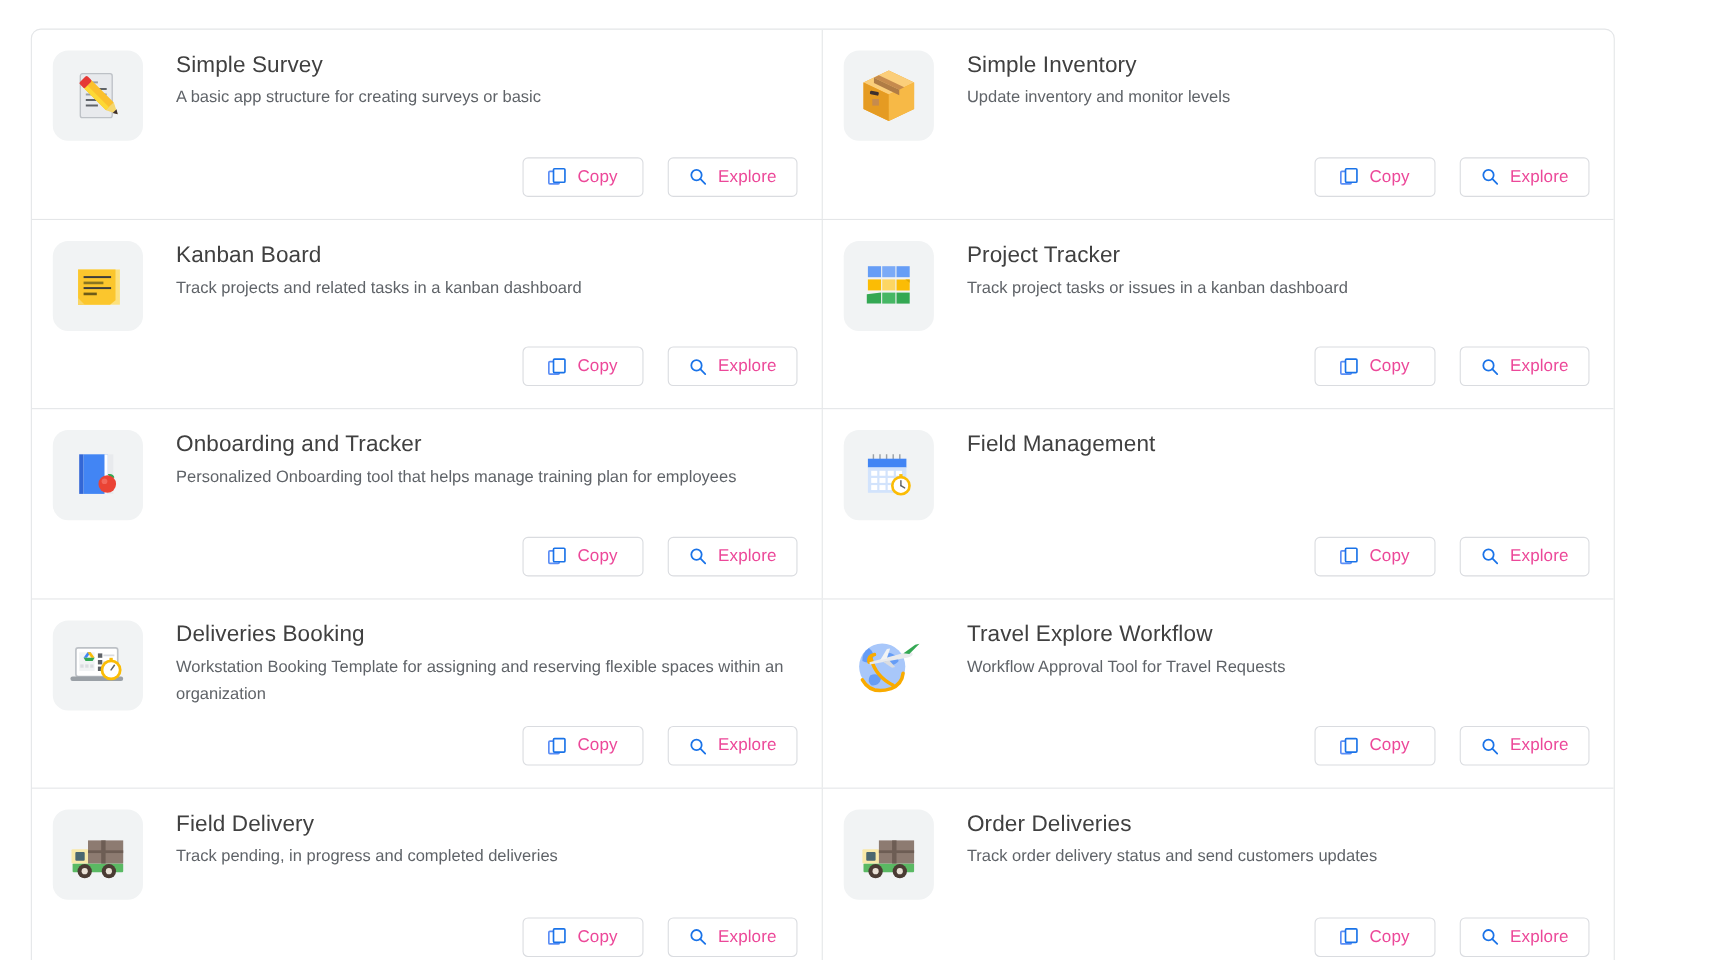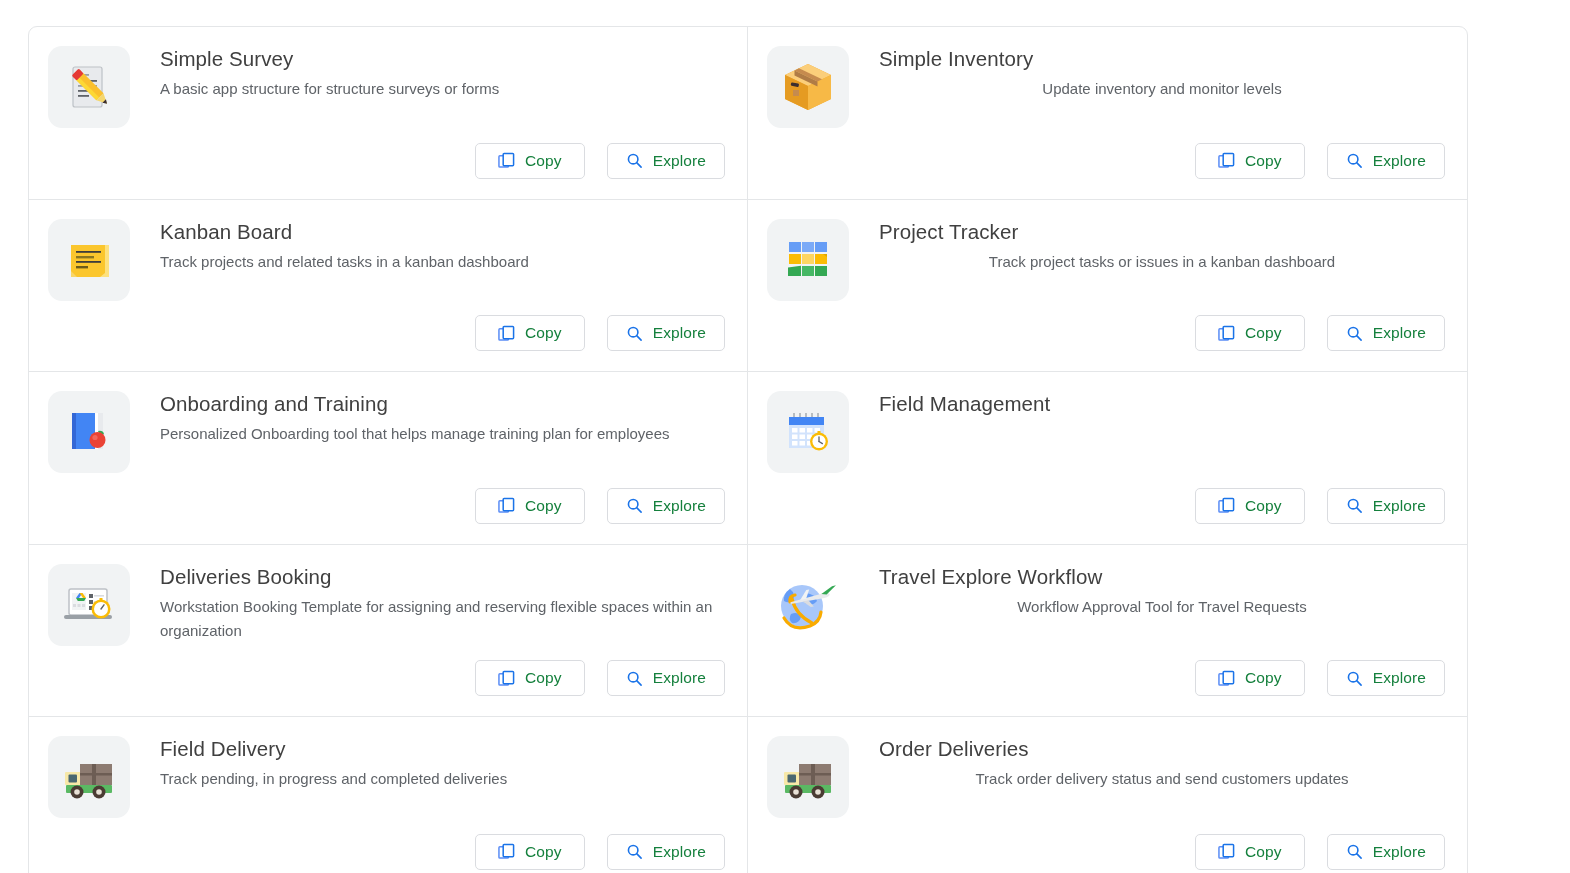--- a/index.html
+++ b/index.html
@@ -64,41 +64,41 @@
     letter-spacing: 0.1px;
     white-space: nowrap;
   }
   .tpl-desc {
     font-size: 15px;
     line-height: 24px;
     color: #5f6368;
     margin-top: 5px;
     max-width: 570px;
   }
-  .tpl-card.right .tpl-desc { max-width: 600px; text-align: center; }
+  .tpl-card.right .tpl-desc { max-width: 600px; }
 
   .tpl-actions {
     position: absolute;
     right: 22px;
     bottom: 20px;
     display: flex;
     gap: 22px;
   }
   .tpl-btn {
     display: inline-flex;
     align-items: center;
     justify-content: center;
     gap: 10px;
     height: 36px;
     min-width: 110px;
     padding: 0 18px;
     border: 1px solid #dadce0;
     border-radius: 5px;
     background: #ffffff;
-    color: #15803d;
+    color: #ec4899;
     font-size: 15.5px;
     font-family: "Liberation Sans", sans-serif;
     cursor: pointer;
     letter-spacing: 0.1px;
   }
   .tpl-btn svg { display: block; flex: 0 0 auto; }
 </style>
 </head>
 <body>
 
@@ -118,21 +118,21 @@
             <rect x="27" y="10" width="10" height="29" fill="#fbc02d"></rect>
             <rect x="27" y="10" width="4" height="29" fill="#fdd835"></rect>
             <rect x="27" y="4" width="10" height="7" rx="1.5" fill="#e53935"></rect>
             <polygon points="27,39 37,39 32,49" fill="#f5d76e"></polygon>
             <polygon points="29.5,45 34.5,45 32,49" fill="#3c2f2f"></polygon>
           </g>
         </svg>
       </div>
       <div class="tpl-body">
         <div class="tpl-title">Simple Survey</div>
-        <div class="tpl-desc">A basic app structure for structure surveys or forms</div>
+        <div class="tpl-desc">A basic app structure for creating surveys or basic</div>
       </div>
       <div class="tpl-actions">
         <button class="tpl-btn">
           <span>
             <svg width="17" height="17" viewBox="0 0 18 18">
                 <rect x="1" y="4" width="10" height="12" rx="1" fill="none" stroke="#5b8df6" stroke-width="1.6"></rect>
                 <rect x="5.5" y="1.5" width="11" height="13" rx="1" fill="#fff" stroke="#1a73e8" stroke-width="1.6"></rect>
               </svg>
           </span>
           <span>Copy</span>
@@ -277,21 +277,21 @@
           <rect x="10" y="8" width="4" height="36" fill="#3367d6"></rect>
           <rect x="14" y="8" width="22" height="36" fill="#4285f4"></rect>
           <rect x="36" y="8" width="5" height="36" fill="#e8eaed"></rect>
           <rect x="33" y="8" width="3" height="36" fill="#ffffff"></rect>
           <path d="M36 26 q5 -1 6 3 q-4 2 -6 -3 z" fill="#34a853"></path>
           <circle cx="35.5" cy="35" r="8" fill="#ea4335"></circle>
           <circle cx="33" cy="32.5" r="2.6" fill="#f2675c"></circle>
         </svg>
       </div>
       <div class="tpl-body">
-        <div class="tpl-title">Onboarding and Training</div>
+        <div class="tpl-title">Onboarding and Tracker</div>
         <div class="tpl-desc">Personalized Onboarding tool that helps manage training plan for employees</div>
       </div>
       <div class="tpl-actions">
         <button class="tpl-btn">
           <span>
             <svg width="17" height="17" viewBox="0 0 18 18">
                 <rect x="1" y="4" width="10" height="12" rx="1" fill="none" stroke="#5b8df6" stroke-width="1.6"></rect>
                 <rect x="5.5" y="1.5" width="11" height="13" rx="1" fill="#fff" stroke="#1a73e8" stroke-width="1.6"></rect>
               </svg>
           </span>

